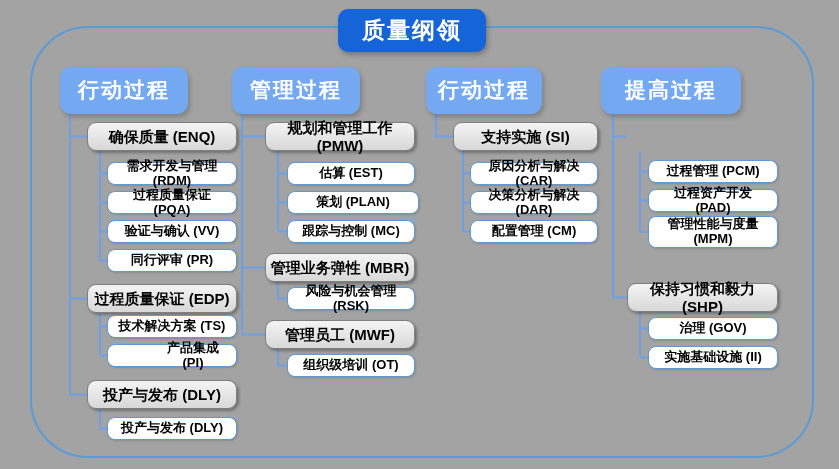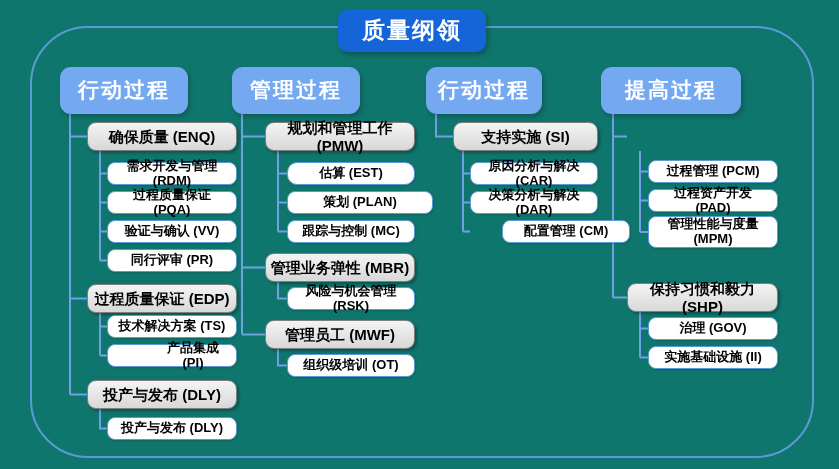--- a/index.html
+++ b/index.html
@@ -1,17 +1,17 @@
 <!DOCTYPE html>
 <html><head>
 <meta charset="utf-8">
 <style>
   html,body{margin:0;padding:0;background:#ffffff;}
   body{font-family:"Liberation Sans","DejaVu Sans",sans-serif;}
-  .stage{position:relative;width:839px;height:469px;background:#0f766e;overflow:hidden;}
+  .stage{position:relative;width:839px;height:469px;background:#a3a3a3;overflow:hidden;}
 
   .frame{position:absolute;left:30px;top:26px;width:780px;height:428px;
          border:2px solid #5b9bd5;border-radius:58px;background:transparent;z-index:1;}
 
   .connectors{position:absolute;left:0;top:0;width:839px;height:469px;z-index:2;}
 
   .node{position:absolute;display:flex;align-items:center;justify-content:center;
         text-align:center;font-weight:bold;color:#000;z-index:3;box-sizing:border-box;
         line-height:1.15;}
 
@@ -62,33 +62,33 @@
   <div class="node white-node" style="left:107px;top:220px;width:130px;height:23px;">验证与确认 (VV)</div>
   <div class="node white-node" style="left:107px;top:249px;width:130px;height:23px;">同行评审 (PR)</div>
   <div class="node gray-node" style="left:87px;top:284px;width:150px;height:29px;">过程质量保证 (EDP)</div>
   <div class="node white-node" style="left:107px;top:315px;width:130px;height:23px;">技术解决方案 (TS)</div>
   <div class="node white-node" style="left:107px;top:344px;width:130px;height:23px;padding-left:48px;">产品集成 (PI)</div>
   <div class="node gray-node" style="left:87px;top:380px;width:150px;height:29px;">投产与发布 (DLY)</div>
   <div class="node white-node" style="left:107px;top:417px;width:130px;height:23px;">投产与发布 (DLY)</div>
 
   <div class="node header-node" style="left:232px;top:67px;width:128px;height:47px;">管理过程</div>
   <div class="node gray-node" style="left:265px;top:122px;width:150px;height:29px;">规划和管理工作 (PMW)</div>
-  <div class="node white-node" style="left:287px;top:162px;width:128px;height:23px;border-radius:10px;">估算 (EST)</div>
-  <div class="node white-node" style="left:287px;top:191px;width:146px;height:23px;">策划 (PLAN)</div>
+  <div class="node white-node" style="left:287px;top:162px;width:128px;height:23px;">估算 (EST)</div>
+  <div class="node white-node" style="left:287px;top:191px;width:132px;height:23px;">策划 (PLAN)</div>
   <div class="node white-node" style="left:287px;top:220px;width:128px;height:23px;">跟踪与控制 (MC)</div>
   <div class="node gray-node" style="left:265px;top:253px;width:150px;height:29px;">管理业务弹性 (MBR)</div>
   <div class="node white-node" style="left:287px;top:287px;width:128px;height:23px;">风险与机会管理 (RSK)</div>
   <div class="node gray-node" style="left:265px;top:320px;width:150px;height:29px;">管理员工 (MWF)</div>
   <div class="node white-node" style="left:287px;top:354px;width:128px;height:23px;">组织级培训 (OT)</div>
 
   <div class="node header-node" style="left:426px;top:67px;width:116px;height:47px;">行动过程</div>
   <div class="node gray-node" style="left:453px;top:122px;width:145px;height:29px;">支持实施 (SI)</div>
   <div class="node white-node" style="left:470px;top:162px;width:128px;height:23px;">原因分析与解决 (CAR)</div>
   <div class="node white-node" style="left:470px;top:191px;width:128px;height:23px;">决策分析与解决 (DAR)</div>
-  <div class="node white-node" style="left:470px;top:220px;width:128px;height:23px;margin-left:32px;">配置管理 (CM)</div>
+  <div class="node white-node" style="left:470px;top:220px;width:128px;height:23px;">配置管理 (CM)</div>
 
   <div class="node header-node" style="left:601px;top:67px;width:140px;height:47px;">提高过程</div>
   <div class="node white-node" style="left:648px;top:160px;width:130px;height:23px;">过程管理 (PCM)</div>
   <div class="node white-node" style="left:648px;top:189px;width:130px;height:23px;">过程资产开发 (PAD)</div>
   <div class="node white-node" style="left:648px;top:216px;width:130px;height:32px;">管理性能与度量 (MPM)</div>
   <div class="node gray-node" style="left:627px;top:283px;width:151px;height:29px;">保持习惯和毅力 (SHP)</div>
   <div class="node white-node" style="left:648px;top:317px;width:130px;height:23px;">治理 (GOV)</div>
   <div class="node white-node" style="left:648px;top:346px;width:130px;height:23px;">实施基础设施 (II)</div>
 
 </div>

